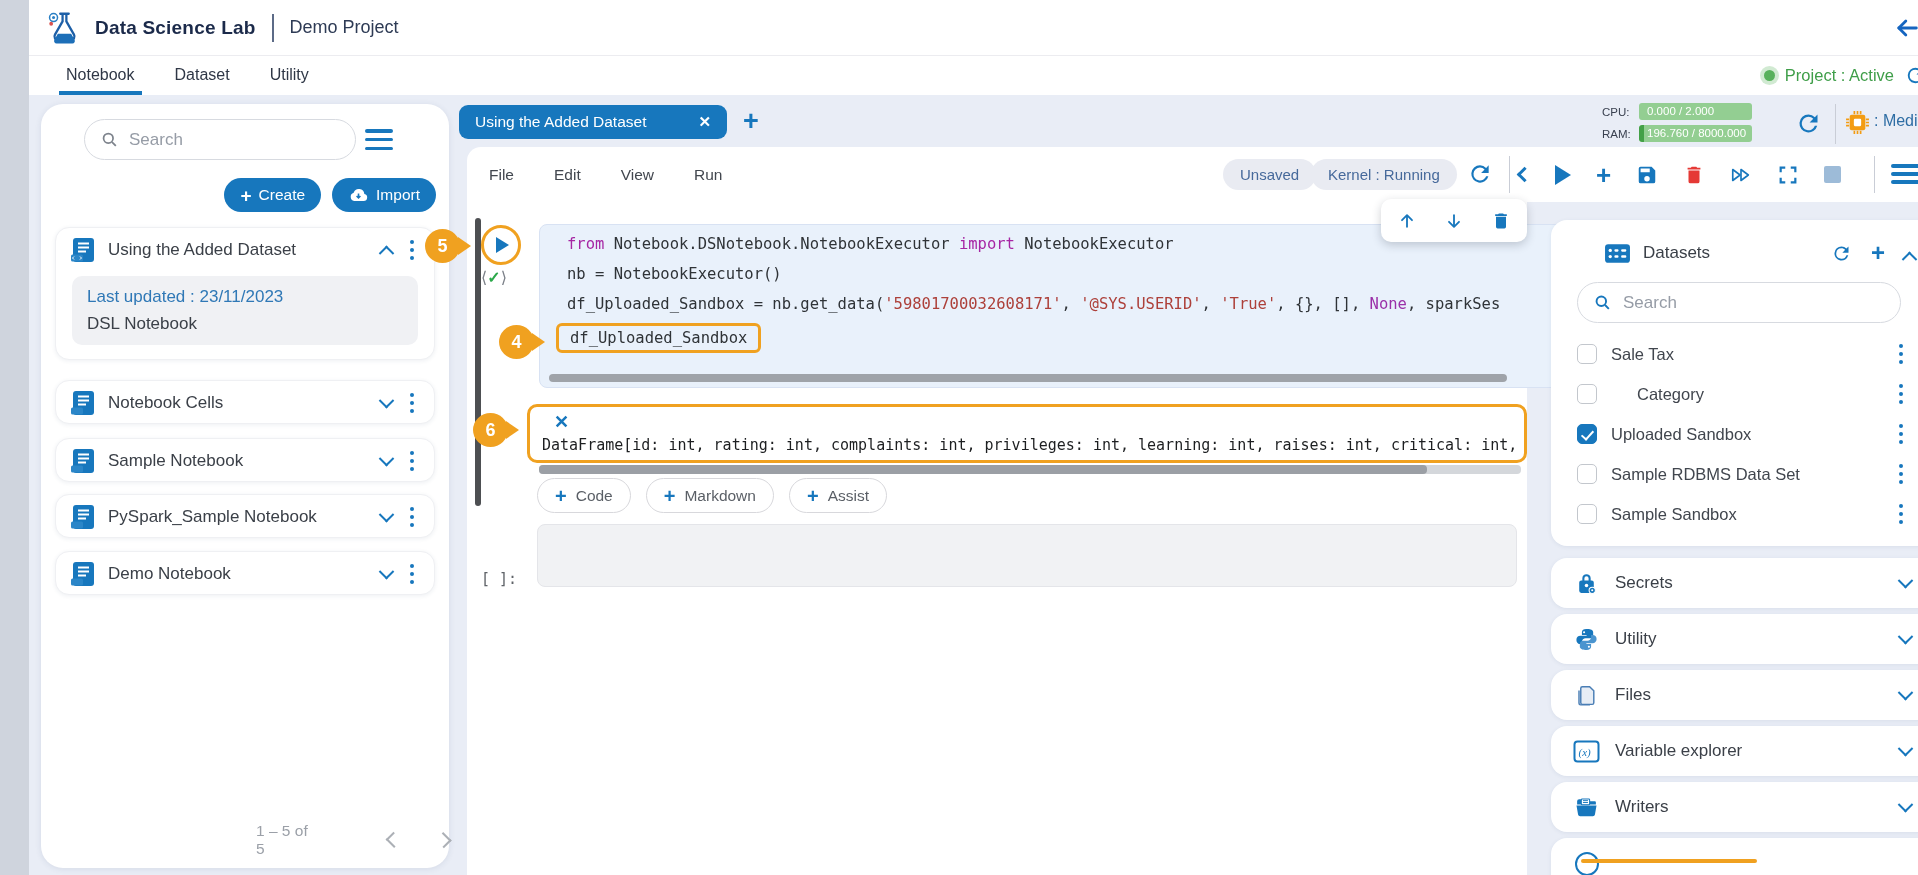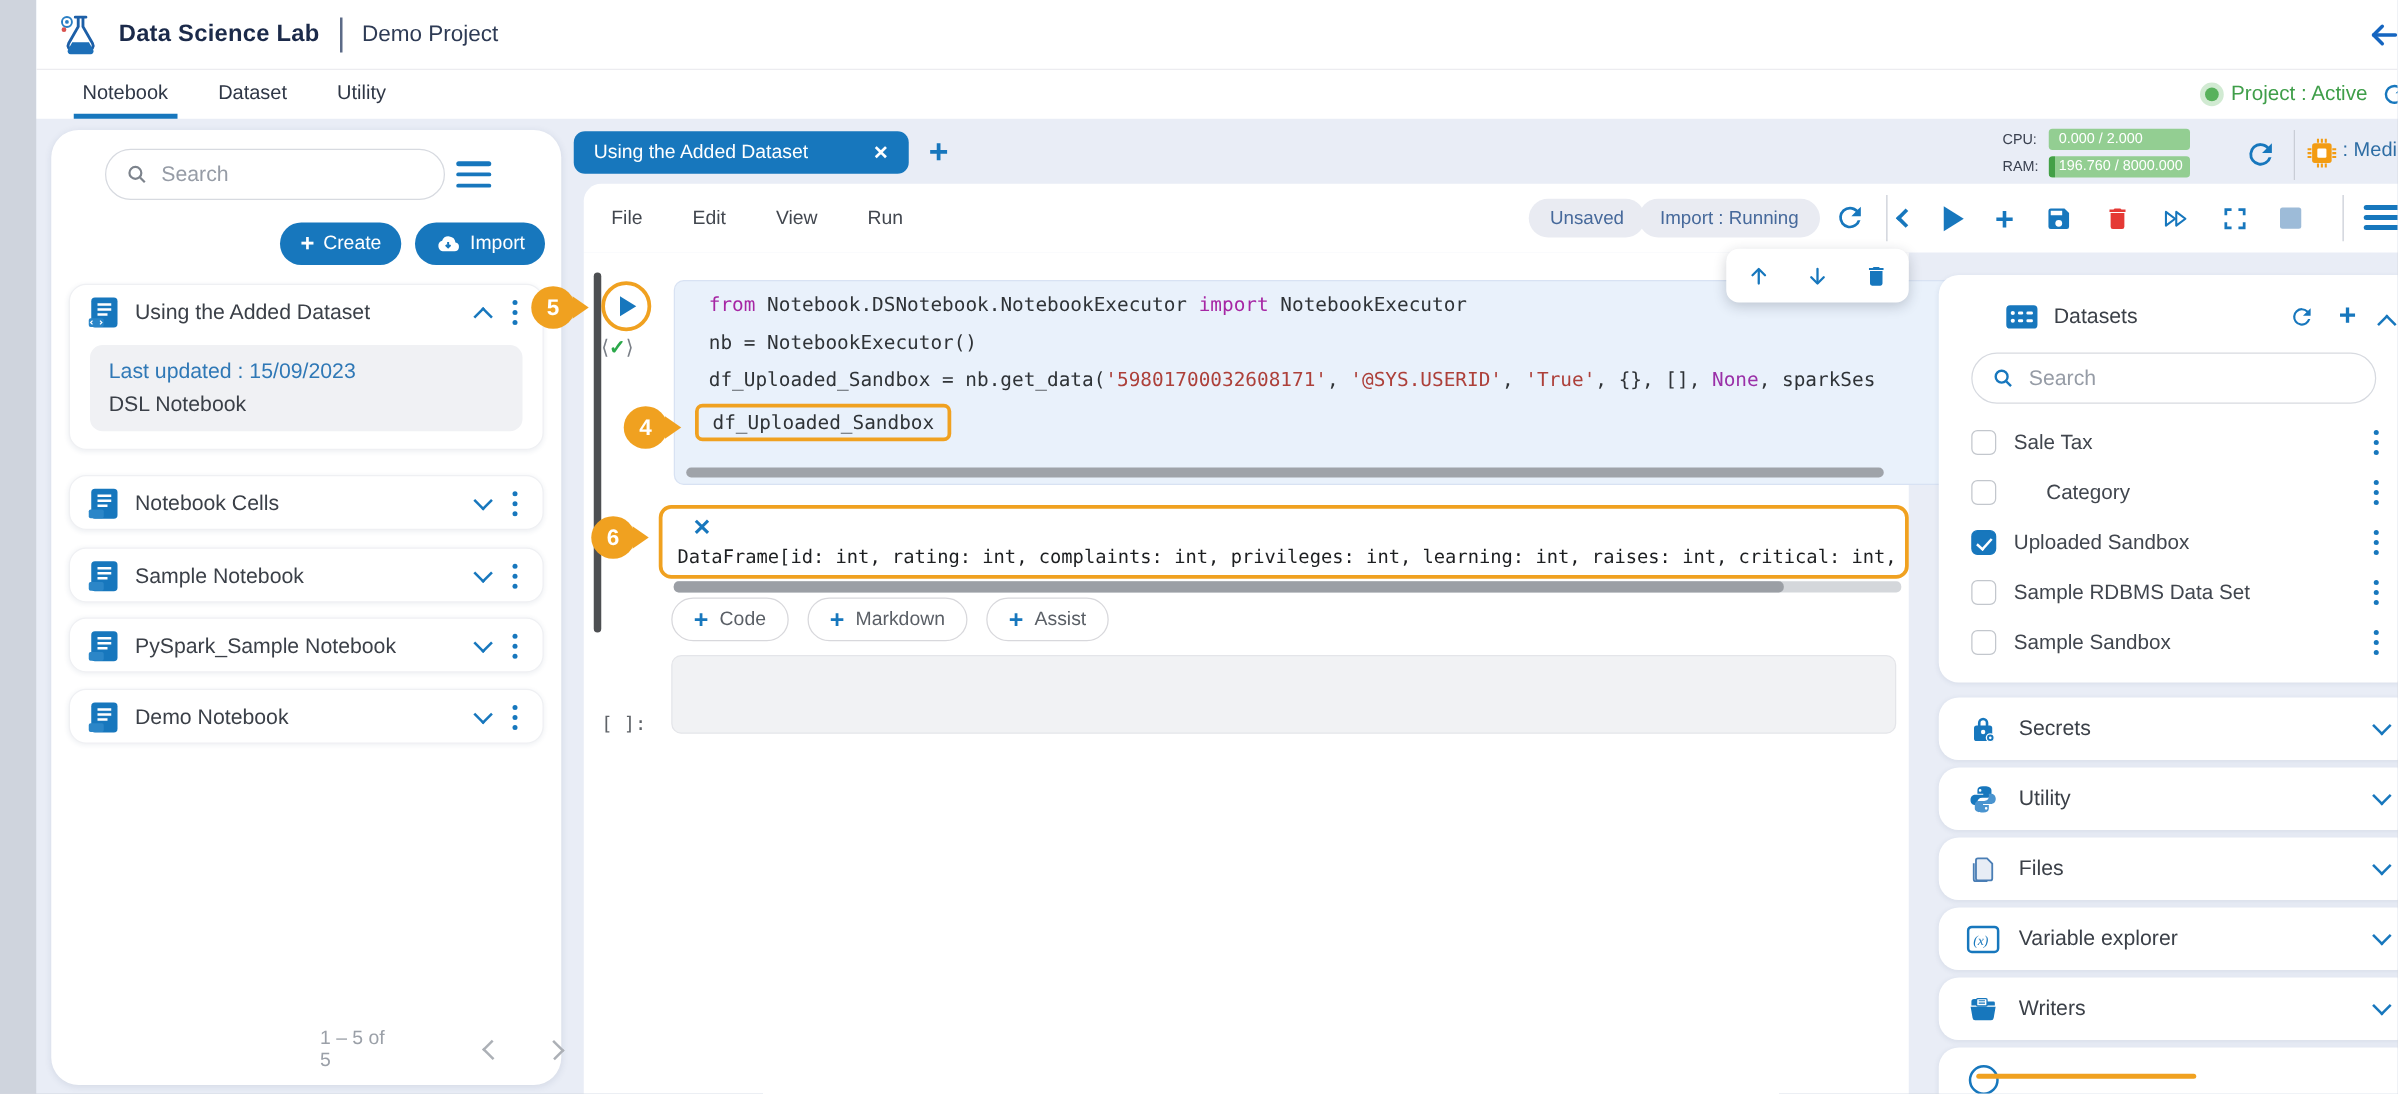--- a/index.html
+++ b/index.html
@@ -259,21 +259,21 @@
           </svg>
         <div class="nb-label">Using the Added Dataset</div>
         <div class="chev up"></div>
         <div class="kebab">
             <i></i>
             <i></i>
             <i></i>
           </div>
       </div>
       <div class="nb-sub">
-        <div class="upd">Last updated : 15/09/2023</div>
+        <div class="upd">Last updated : 23/11/2023</div>
         <div class="typ">DSL Notebook</div>
       </div>
     </div>
 
     <div class="nb-card" style="top:334px;height:44px;">
       <div class="nb-row">
         <svg class="nb-icon" viewBox="0 0 26 26">
             <rect x="3" y="1" width="21" height="24" rx="3" fill="#1777bd"></rect>
             <path d="M8 6.5h11M8 10.5h11M8 14.5h8" stroke="#fff" stroke-width="2"></path>
             <rect x="1" y="17.5" width="12" height="7" rx="1.5" fill="#2b86c8"></rect>
@@ -368,21 +368,21 @@
   <div class="chip-medium">: Medium</div>
 
   <div class="panel-header">
     <div class="menus">
       <div class="menu-item">File</div>
       <div class="menu-item">Edit</div>
       <div class="menu-item">View</div>
       <div class="menu-item">Run</div>
     </div>
     <div class="status-pill" style="left:756px;">Unsaved</div>
-    <div class="status-pill" style="left:844px;">Import : Running</div>
+    <div class="status-pill" style="left:844px;">Kernel : Running</div>
     <svg class="hdr-refresh" viewBox="0 0 24 24" fill="currentColor">
         <path d="M17.65 6.35A7.95 7.95 0 0 0 12 4a8 8 0 1 0 7.73 10h-2.08A6 6 0 1 1 12 6c1.66 0 3.14.69 4.22 1.78L13 11h7V4l-2.35 2.35z"></path>
       </svg>
     <div class="vdiv" style="left:1042px;top:9px;height:37px;"></div>
     <div class="hdr-icons">
       <div class="chev-left"></div>
       <div class="play-tri"></div>
       <div class="plus-blue">+</div>
       <svg class="hicon" viewBox="0 0 24 24" fill="currentColor">
           <path d="M17 3H5a2 2 0 0 0-2 2v14a2 2 0 0 0 2 2h14a2 2 0 0 0 2-2V7l-4-4zM12 19a3 3 0 1 1 0-6 3 3 0 0 1 0 6zm3-10H5V5h10v4z"></path>

